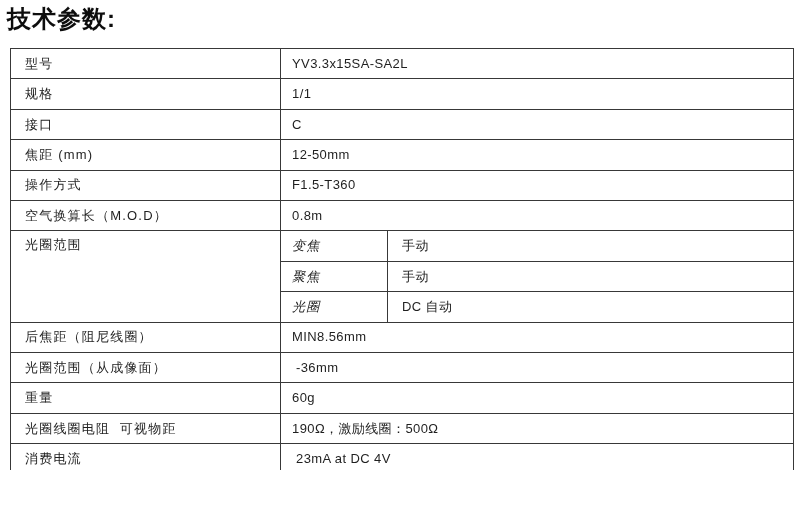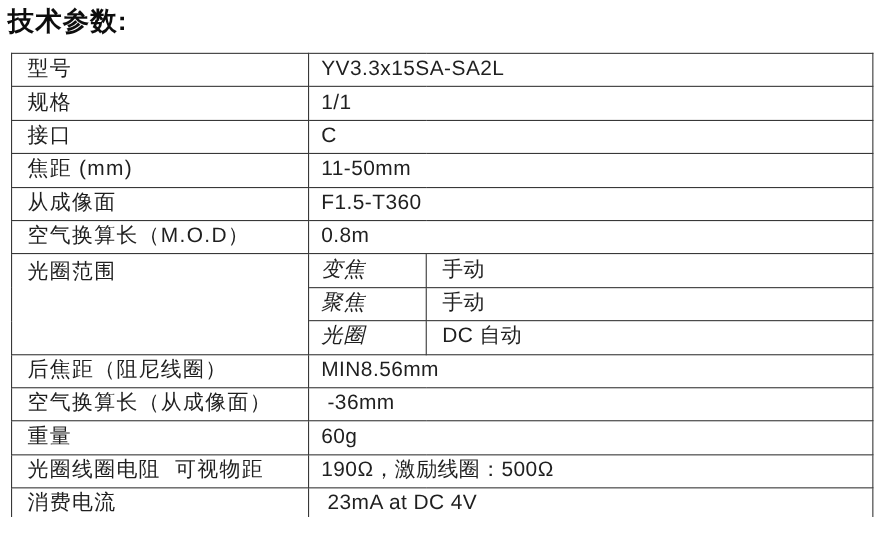--- a/index.html
+++ b/index.html
@@ -30,21 +30,21 @@
     border-collapse: collapse;
     table-layout: fixed;
     background: #ffffff;
   }
   table.spec-table col.c1 { width: 270px; }
   table.spec-table col.c2 { width: 107px; }
   table.spec-table col.c3 { width: 406px; }
   table.spec-table td {
     border: 1px solid #383838;
     height: 29.4px;
-    font-size: 19px;
+    font-size: 13px;
     line-height: 1.2;
     padding: 0 4px 0 11px;
     vertical-align: middle;
     white-space: pre-wrap;
     overflow: hidden;
     color: #1f1f1f;
     letter-spacing: 0.4px;
   }
   table.spec-table td.label {
     padding-left: 14px;
@@ -82,24 +82,24 @@
         <tr>
           <td class="label">规格</td>
           <td class="value" colspan="2">1/1</td>
         </tr>
         <tr>
           <td class="label">接口</td>
           <td class="value" colspan="2">C</td>
         </tr>
         <tr>
           <td class="label">焦距 (mm)</td>
-          <td class="value" colspan="2">11-50mm</td>
+          <td class="value" colspan="2">12-50mm</td>
         </tr>
         <tr>
-          <td class="label">从成像面</td>
+          <td class="label">操作方式</td>
           <td class="value" colspan="2">F1.5-T360</td>
         </tr>
         <tr>
           <td class="label">空气换算长（M.O.D）</td>
           <td class="value" colspan="2">0.8m</td>
         </tr>
         <tr>
           <td class="label merged-label" rowspan="3">光圈范围</td>
           <td class="sub-label">变焦</td>
           <td class="sub-value">手动</td>
@@ -110,21 +110,21 @@
         </tr>
         <tr>
           <td class="sub-label">光圈</td>
           <td class="sub-value">DC 自动</td>
         </tr>
         <tr>
           <td class="label">后焦距（阻尼线圈）</td>
           <td class="value" colspan="2">MIN8.56mm</td>
         </tr>
         <tr>
-          <td class="label">空气换算长（从成像面）</td>
+          <td class="label">光圈范围（从成像面）</td>
           <td class="value" colspan="2"> -36mm</td>
         </tr>
         <tr>
           <td class="label">重量</td>
           <td class="value" colspan="2">60g</td>
         </tr>
         <tr>
           <td class="label">光圈线圈电阻  可视物距</td>
           <td class="value" colspan="2">190Ω，激励线圈：500Ω</td>
         </tr>

